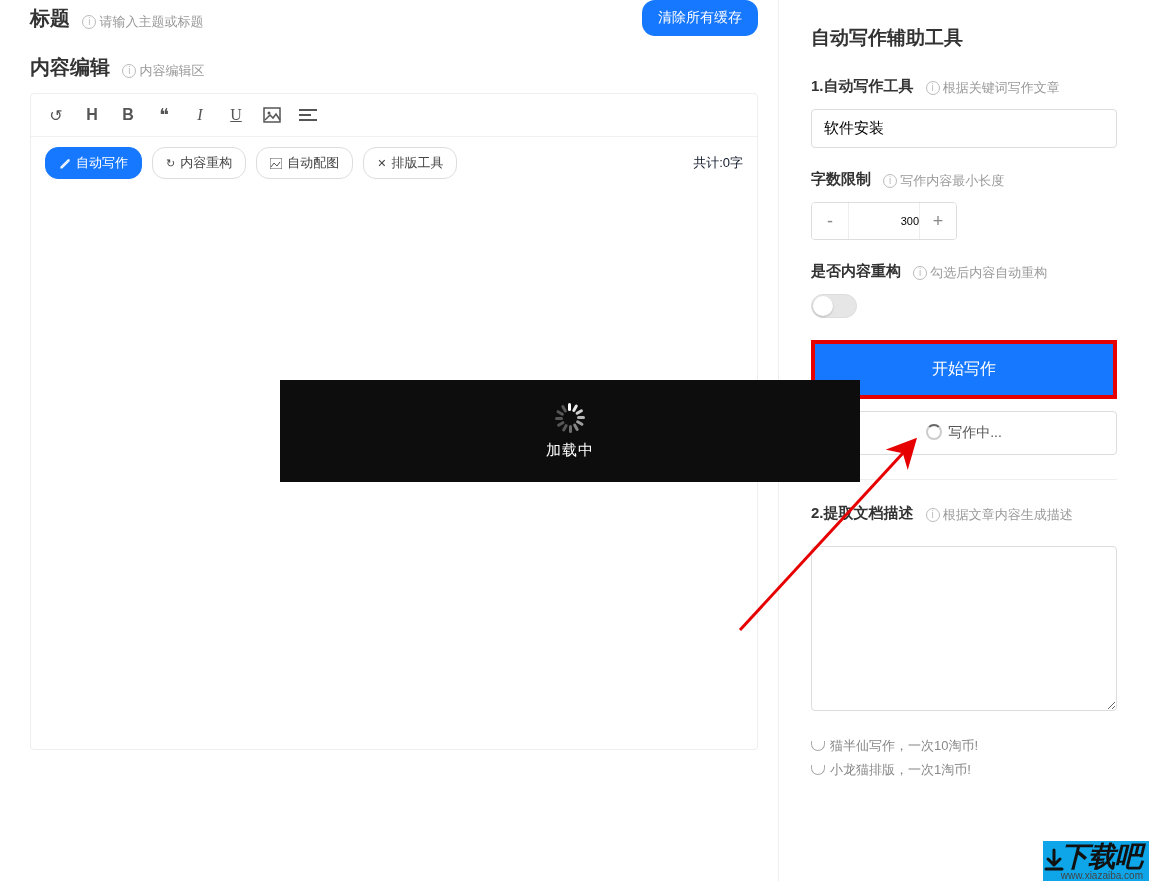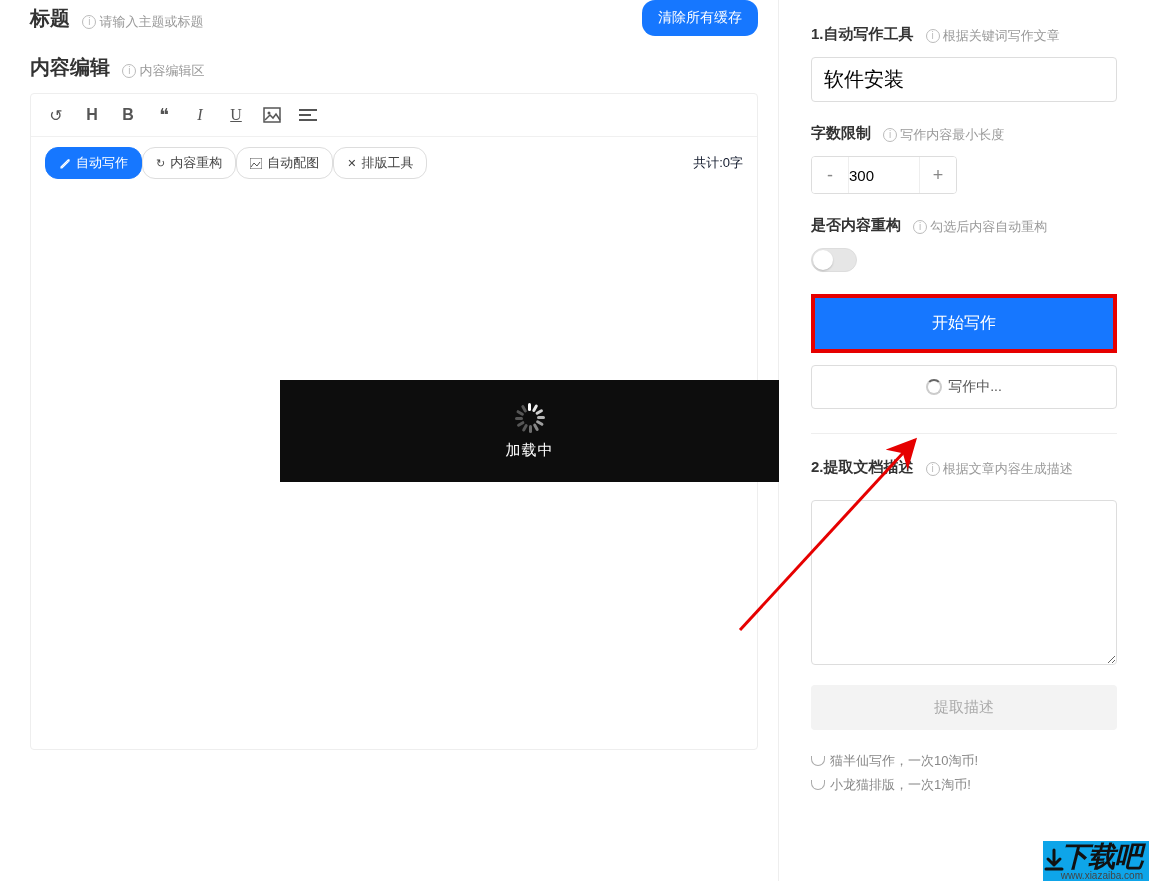--- a/index.html
+++ b/index.html
@@ -15,47 +15,47 @@
 .btn { border: none; cursor: pointer; border-radius: 13px; font-size: 14px; padding: 8px 14px; display: inline-flex; align-items: center; gap: 5px; background: #f5f5f5; color: #333; text-align: center; }
 .btn-clear { background: #1677ff; color: #fff; padding: 9px 16px; }
 .input-box { width: 100%; border: 1px solid #ddd; border-radius: 4px; padding: 10px 12px; font-size: 15px; color: #333; outline: none; }
 .input-box::placeholder { color: #999; }
 
 .editor-wrap { border: 1px solid #eee; border-radius: 4px; margin-top: 12px; }
 .toolbar-row { display: flex; align-items: center; gap: 14px; padding: 10px 14px; border-bottom: 1px solid #f0f0f0; color: #555; }
 .tool-icon { width: 22px; height: 22px; display: inline-flex; align-items: center; justify-content: center; font-size: 16px; color: #555; cursor: pointer; font-family: Georgia, serif; }
 .tool-icon.bold { font-weight: 700; font-family: Arial; }
 .tool-icon.italic { font-style: italic; }
-.action-row { display: flex; align-items: center; padding: 10px 14px; gap: 0; }
+.action-row { display: flex; align-items: center; padding: 10px 14px; gap: 10px; }
 .action-row .spacer { flex: 1; }
 .btn-outline { background: #fff; border: 1px solid #ddd; color: #444; padding: 6px 13px; font-size: 13px; }
 .btn-auto { background: #1677ff; color: #fff; border: 1px solid #1677ff; padding: 6px 13px; font-size: 13px; }
 .count { color: #0f172a; font-size: 13px; }
 .editor-body { min-height: 560px; }
 
 .sidebar h3 { font-size: 19px; font-weight: 700; margin-bottom: 26px; }
 .side-section { margin-bottom: 22px; }
 .side-label { font-size: 15px; font-weight: 700; margin-bottom: 12px; }
-.side-input { width: 100%; border: 1px solid #ddd; border-radius: 4px; padding: 10px 12px; font-size: 20px; }
+.side-input { width: 100%; border: 1px solid #ddd; border-radius: 4px; padding: 10px 12px; font-size: 15px; }
 .stepper { display: inline-flex; border: 1px solid #ddd; border-radius: 4px; overflow: hidden; }
 .step-btn { width: 36px; height: 36px; background: #fff; border: none; font-size: 18px; color: #888; cursor: pointer; }
-.step-val { width: 72px; text-align: left; border: none; border-left: 1px solid #eee; border-right: 1px solid #eee; font-size: 15px; }
+.step-val { width: 72px; text-align: right; border: none; border-left: 1px solid #eee; border-right: 1px solid #eee; font-size: 11px; }
 .toggle { width: 46px; height: 24px; border-radius: 12px; background: #e6e6e6; position: relative; cursor: pointer; border: 1px solid #ddd; }
 .toggle::after { content: ""; position: absolute; width: 20px; height: 20px; background: #fff; border-radius: 50%; top: 1px; left: 1px; box-shadow: 0 1px 2px rgba(0,0,0,.2); }
 .big-btn { width: 100%; padding: 15px; background: #1677ff; color: #fff; border: none; font-size: 16px; cursor: pointer; }
 .highlight-frame { border: 4px solid #e60000; padding: 0; position: relative; }
-.loading-btn { width: 100%; padding: 12px; background: #fff; border: 1px solid #ddd; border-radius: 4px; color: #555; font-size: 14px; display: flex; align-items: center; justify-content: center; gap: 6px; margin-top: 12px; }
+.loading-btn { width: 100%; padding: 12px; background: #fff; border: 1px solid #ddd; border-radius: 4px; color: #555; font-size: 14px; display: flex; align-items: flex-start; justify-content: center; gap: 6px; margin-top: 12px; }
 .spinner-sm { width: 16px; height: 16px; border: 2px solid #ccc; border-top-color: #666; border-radius: 50%; animation: spin 1s linear infinite; }
 .desc-box { width: 100%; height: 165px; border: 1px solid #ddd; border-radius: 4px; margin-top: 10px; }
 .extract-btn { width: 100%; padding: 13px; background: #f3f3f3; color: #aaa; border: none; border-radius: 4px; font-size: 15px; margin-top: 16px; }
 .foot-note { font-size: 13px; color: #888; margin-top: 6px; display: flex; align-items: center; gap: 5px; }
 .bowl-icon { width: 14px; height: 10px; border: 1.5px solid #aaa; border-top: none; border-radius: 0 0 10px 10px; display: inline-block; }
 .divider { border-top: 1px solid #eee; margin: 24px 0; }
 
-.modal { position: absolute; top: 380px; left: 280px; width: 499px; height: 102px; background: #0d0d0d; display: flex; flex-direction: column; align-items: center; justify-content: center; color: #fff; }
+.modal { position: absolute; top: 380px; left: 280px; width: 580px; height: 102px; background: #0d0d0d; display: flex; flex-direction: column; align-items: center; justify-content: center; color: #fff; }
 .spinner-lg { width: 30px; height: 30px; display: inline-block; position: relative; margin-bottom: 8px; }
 .spinner-lg span { position: absolute; width: 3px; height: 8px; background: #fff; left: 13px; top: 0; transform-origin: 2px 15px; border-radius: 2px; opacity: .3; }
 .spinner-lg span:nth-child(1){transform:rotate(0deg);opacity:1}.spinner-lg span:nth-child(2){transform:rotate(30deg);opacity:.9}.spinner-lg span:nth-child(3){transform:rotate(60deg);opacity:.8}.spinner-lg span:nth-child(4){transform:rotate(90deg);opacity:.7}.spinner-lg span:nth-child(5){transform:rotate(120deg);opacity:.6}.spinner-lg span:nth-child(6){transform:rotate(150deg);opacity:.5}.spinner-lg span:nth-child(7){transform:rotate(180deg);opacity:.4}.spinner-lg span:nth-child(8){transform:rotate(210deg)}.spinner-lg span:nth-child(9){transform:rotate(240deg)}.spinner-lg span:nth-child(10){transform:rotate(270deg)}.spinner-lg span:nth-child(11){transform:rotate(300deg)}.spinner-lg span:nth-child(12){transform:rotate(330deg)}
 .modal-text { font-size: 15px; letter-spacing: 1px; }
 
 .arrow-svg { position: absolute; top: 430px; left: 720px; width: 210px; height: 210px; pointer-events: none; z-index: 5; }
 
 .watermark { position: absolute; right: 0; bottom: 0; font-family: Arial; font-weight: 900; font-style: italic; font-size: 28px; color: #111; background: #0ea5e9; padding: 2px 6px 0 18px; letter-spacing: -1px; line-height: 1; }
 .watermark .url { font-size: 10px; font-weight: 400; font-style: normal; color: #444; display: block; text-align: right; letter-spacing: 0; }
 .wm-arrow { position: absolute; left: -2px; bottom: 8px; width: 26px; height: 26px; }
@@ -130,20 +130,21 @@
             <span>排版工具</span>
           </button>
         <div class="spacer"></div>
         <span class="count">共计:0字</span>
       </div>
       <div class="editor-body"></div>
     </div>
   </div>
 
   <div class="sidebar">
+    <h3>自动写作辅助工具</h3>
 
     <div class="side-section">
       <div class="side-label"><span>1.自动写作工具</span> <span class="hint" style="font-weight:400">
             <i class="info-icon">i</i>
             <span>根据关键词写作文章</span>
           </span></div>
       <input class="side-input" value="软件安装" style="">
     </div>
 
     <div class="side-section">
@@ -175,21 +176,20 @@
       </button>
 
     <div class="divider"></div>
 
     <div class="side-section">
       <div class="side-label"><span>2.提取文档描述</span> <span class="hint" style="font-weight:400">
             <i class="info-icon">i</i>
             <span>根据文章内容生成描述</span>
           </span></div>
       <textarea class="desc-box" style=""></textarea>
-      <button class="extract-btn">提取描述</button>
     </div>
 
     <div class="foot-note">
         <span class="bowl-icon"></span>
         <span>猫半仙写作，一次10淘币!</span>
       </div>
     <div class="foot-note">
         <span class="bowl-icon"></span>
         <span>小龙猫排版，一次1淘币!</span>
       </div>

